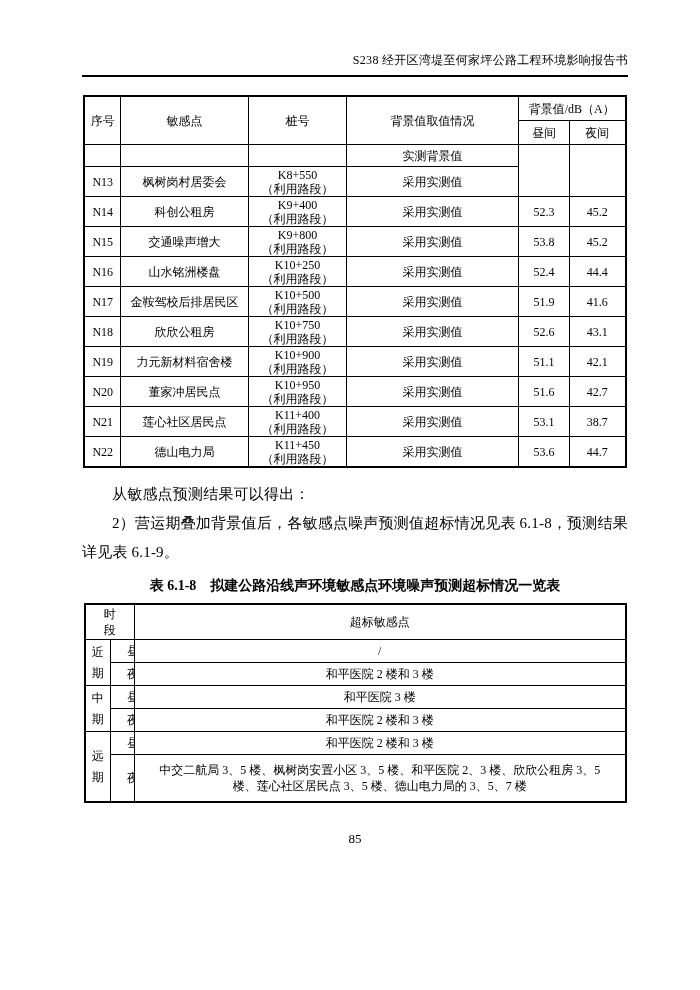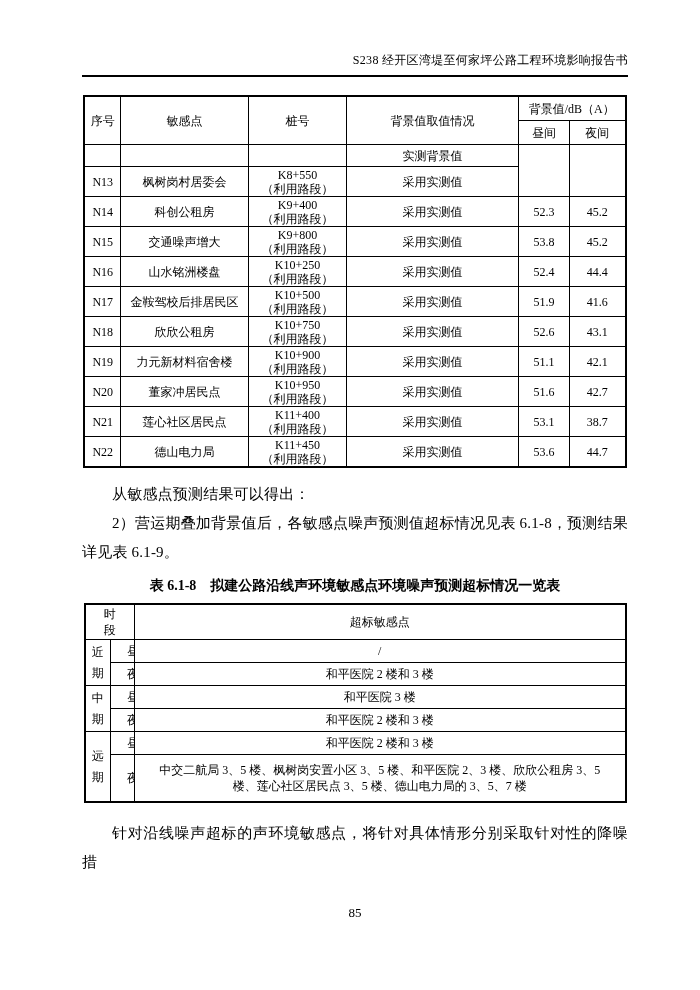--- a/index.html
+++ b/index.html
@@ -265,17 +265,16 @@
         <td>昼</td>
         <td>和平医院 2 楼和 3 楼</td>
       </tr>
       <tr class="last-row">
         <td>夜</td>
         <td>中交二航局 3、5 楼、枫树岗安置小区 3、5 楼、和平医院 2、3 楼、欣欣公租房 3、5 楼、莲心社区居民点 3、5 楼、德山电力局的 3、5、7 楼</td>
       </tr>
     </tbody>
   </table>
 
-  <p class="para closing">针对沿线噪声超标的声环境敏感点，将针对具体情形分别采取针对性的降噪措</p>
 
   <div class="page-number">85</div>
 
 </div>
 
 </body></html>

